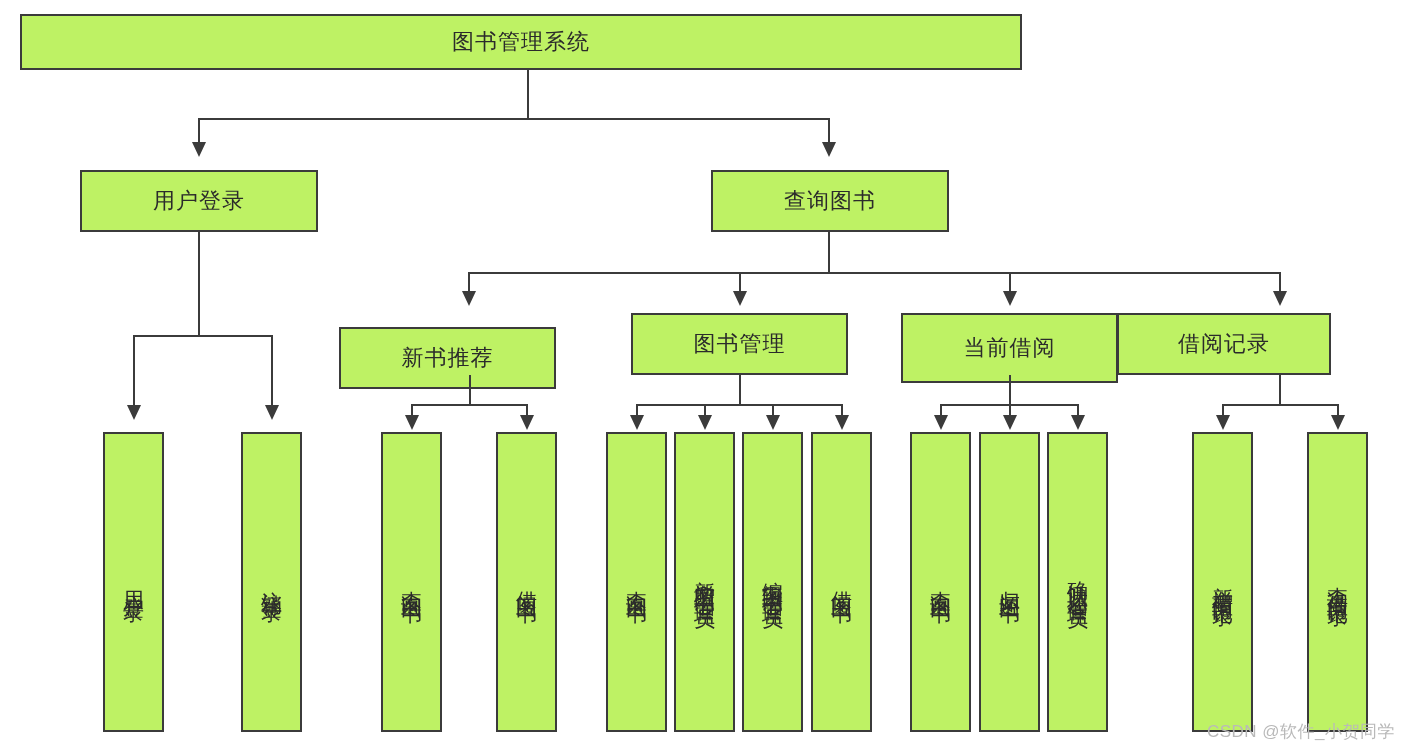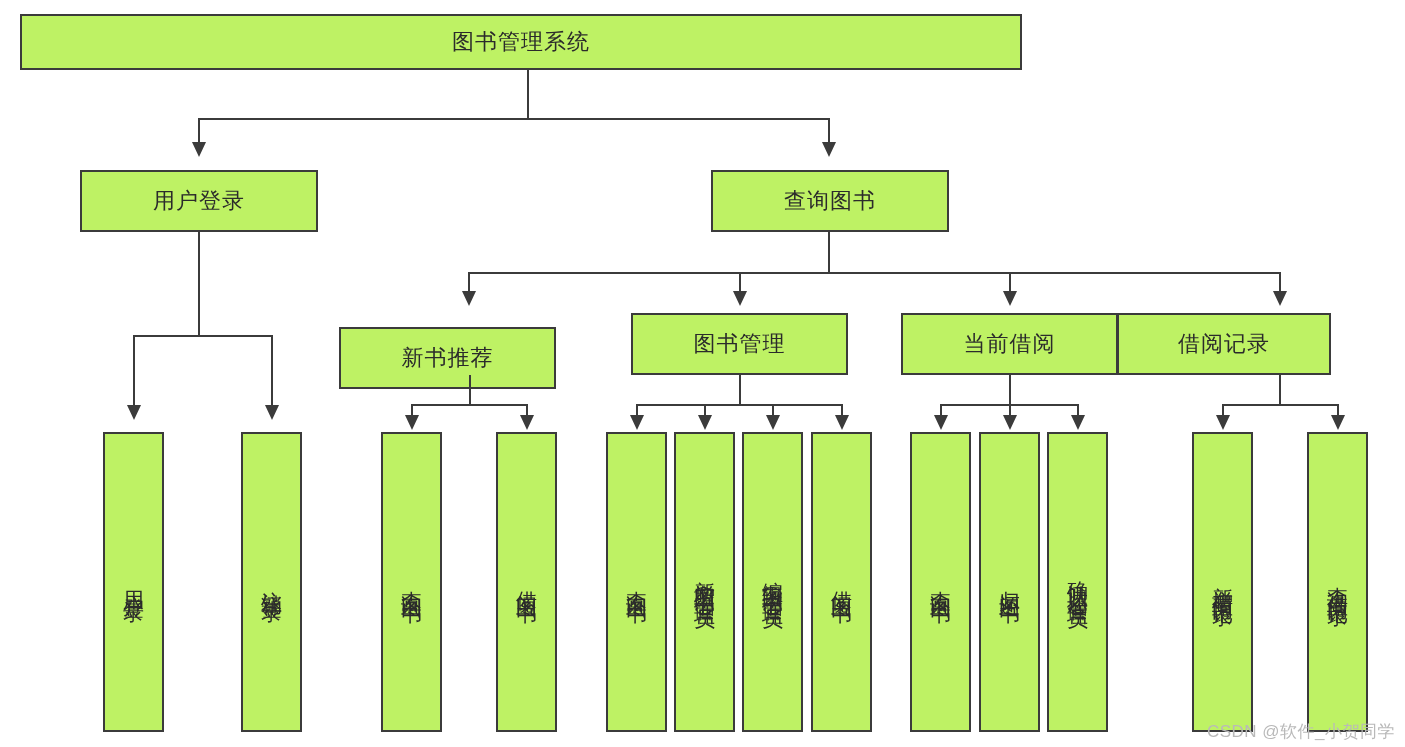--- a/index.html
+++ b/index.html
@@ -122,21 +122,21 @@
   <div class="arrow" style="left:1003px; top:291px;"></div>
   <div class="ln v" style="left:1279px; top:272px; width:2px; height:22px;"></div>
   <div class="arrow" style="left:1273px; top:291px;"></div>
 
   <div class="node h" style="left:339px; top:313px; width:217px; height:62px;margin-top:14px;">
     <span>新书推荐</span>
   </div>
   <div class="node h" style="left:631px; top:313px; width:217px; height:62px;">
     <span>图书管理</span>
   </div>
-  <div class="node h" style="left:901px; top:313px; width:217px; height:62px;">
+  <div class="node h" style="left:901px; top:313px; width:217px; height:70px;">
     <span>当前借阅</span>
   </div>
   <div class="node h" style="left:1117px; top:313px; width:214px; height:62px;">
     <span>借阅记录</span>
   </div>
 
   <div class="ln v" style="left:469px; top:375px; width:2px; height:31px;"></div>
   <div class="ln h" style="left:411px; top:404px; width:117px; height:2px;"></div>
   <div class="ln v" style="left:411px; top:404px; width:2px; height:14px;"></div>
   <div class="arrow" style="left:405px; top:415px;"></div>

